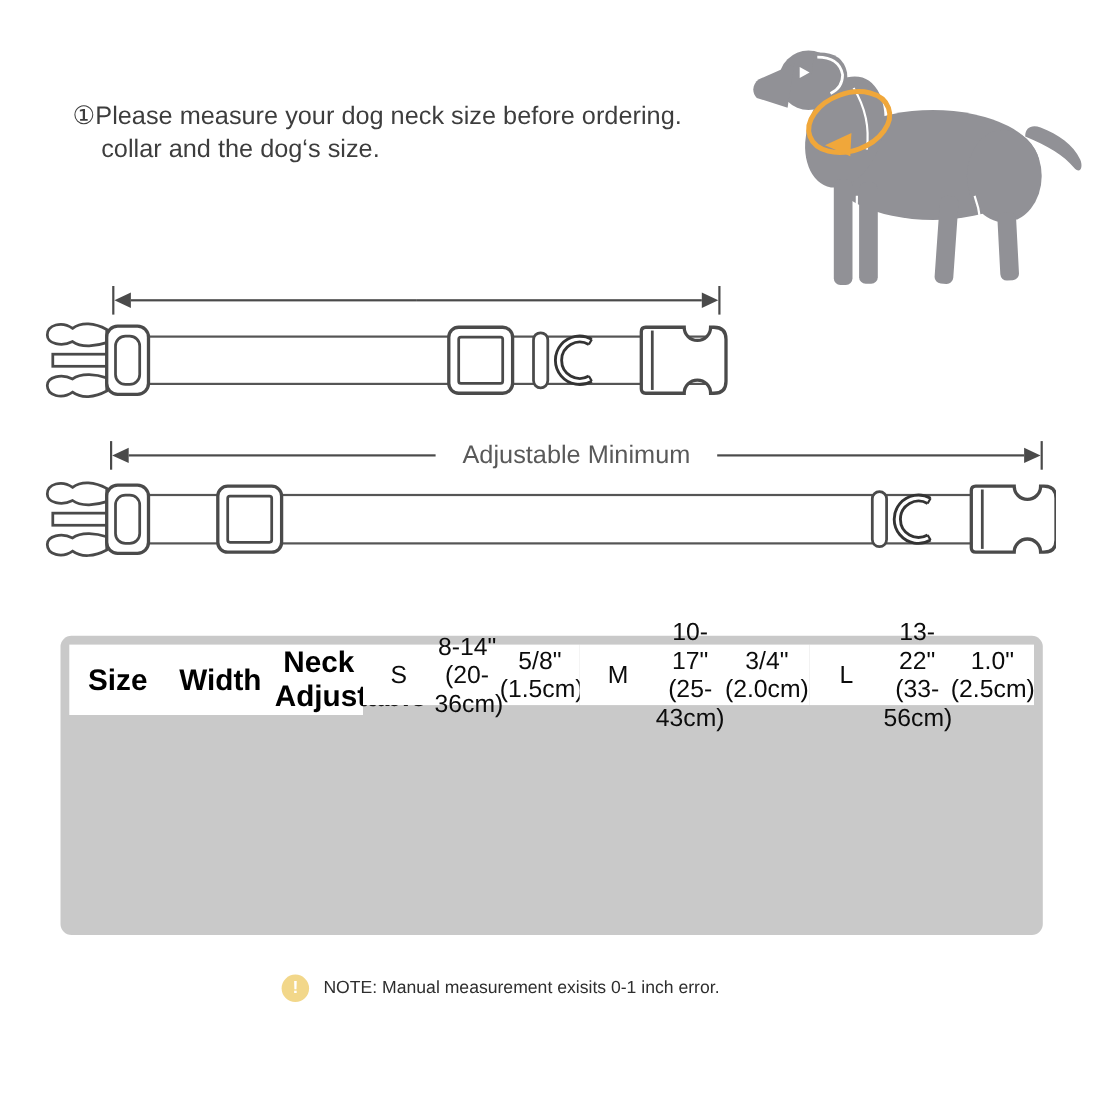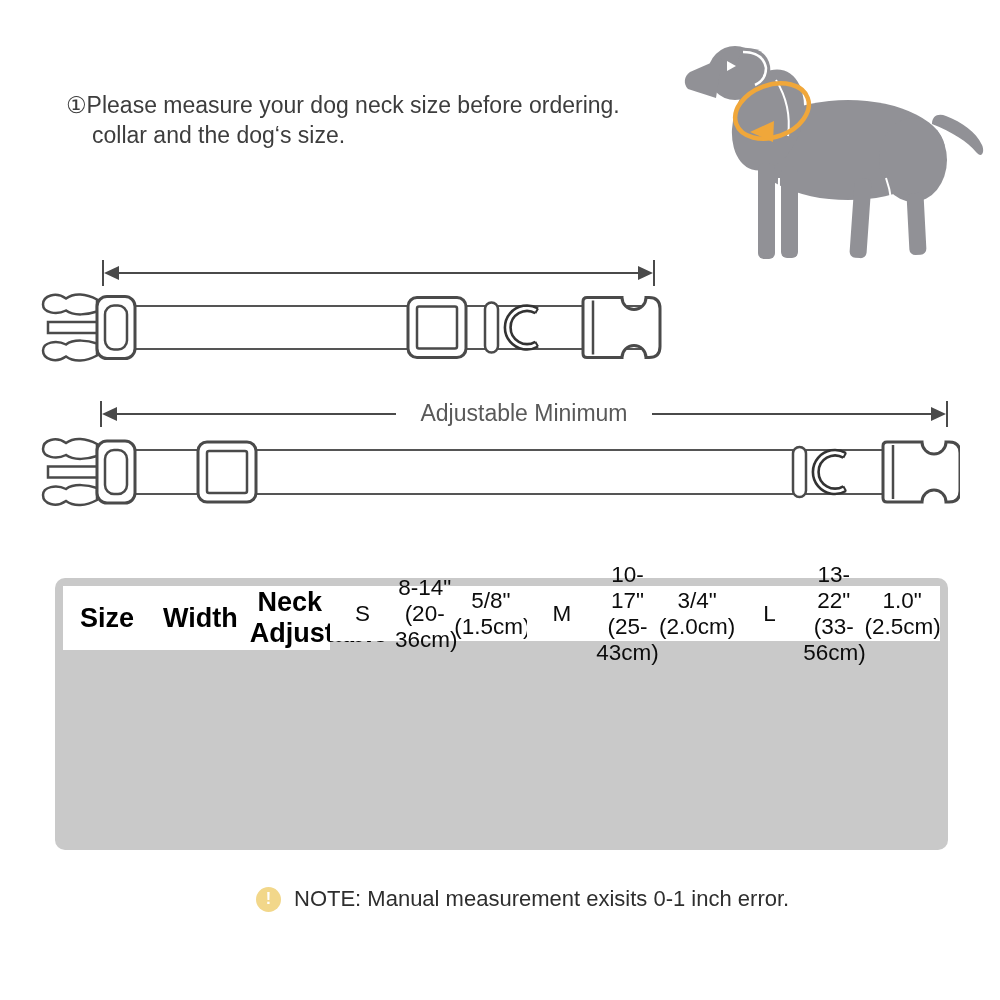--- a/index.html
+++ b/index.html
@@ -31,21 +31,21 @@
   .trow.data{height:55px;margin-bottom:8px;font-size:22.5px;color:#0c0c0c;}
   .trow.data:last-child{margin-bottom:0;}
   .tc{text-align:center;}
   .tc.c1{width:33%;}
   .tc.c2{width:30%;}
   .tc.c3{width:37%;}
   
   .note{position:absolute;left:256px;top:886px;display:flex;align-items:center;gap:13px;}
   .note .bang{width:25px;height:25px;border-radius:50%;background:#f2d78a;color:#ffffff;
     display:flex;align-items:center;justify-content:center;font-size:16px;font-weight:bold;flex:0 0 auto;}
-  .note .note-text{font-size:22px;color:#2e2e2e;white-space:nowrap;}
+  .note .note-text{font-size:16px;color:#2e2e2e;white-space:nowrap;}
   svg{display:block;}
 </style>
 </head>
 <body>
 
 <div id="canvas">
 
   <svg width="0" height="0" style="position:absolute" aria-hidden="true">
     <defs>
       <path id="prong-top" d="M 67 -28 C 56 -34 44 -35 36 -29 C 26 -36 13 -32 13 -23 C 13 -15 26 -12 36 -17 C 44 -11 58 -13 67 -16 Z"></path>

